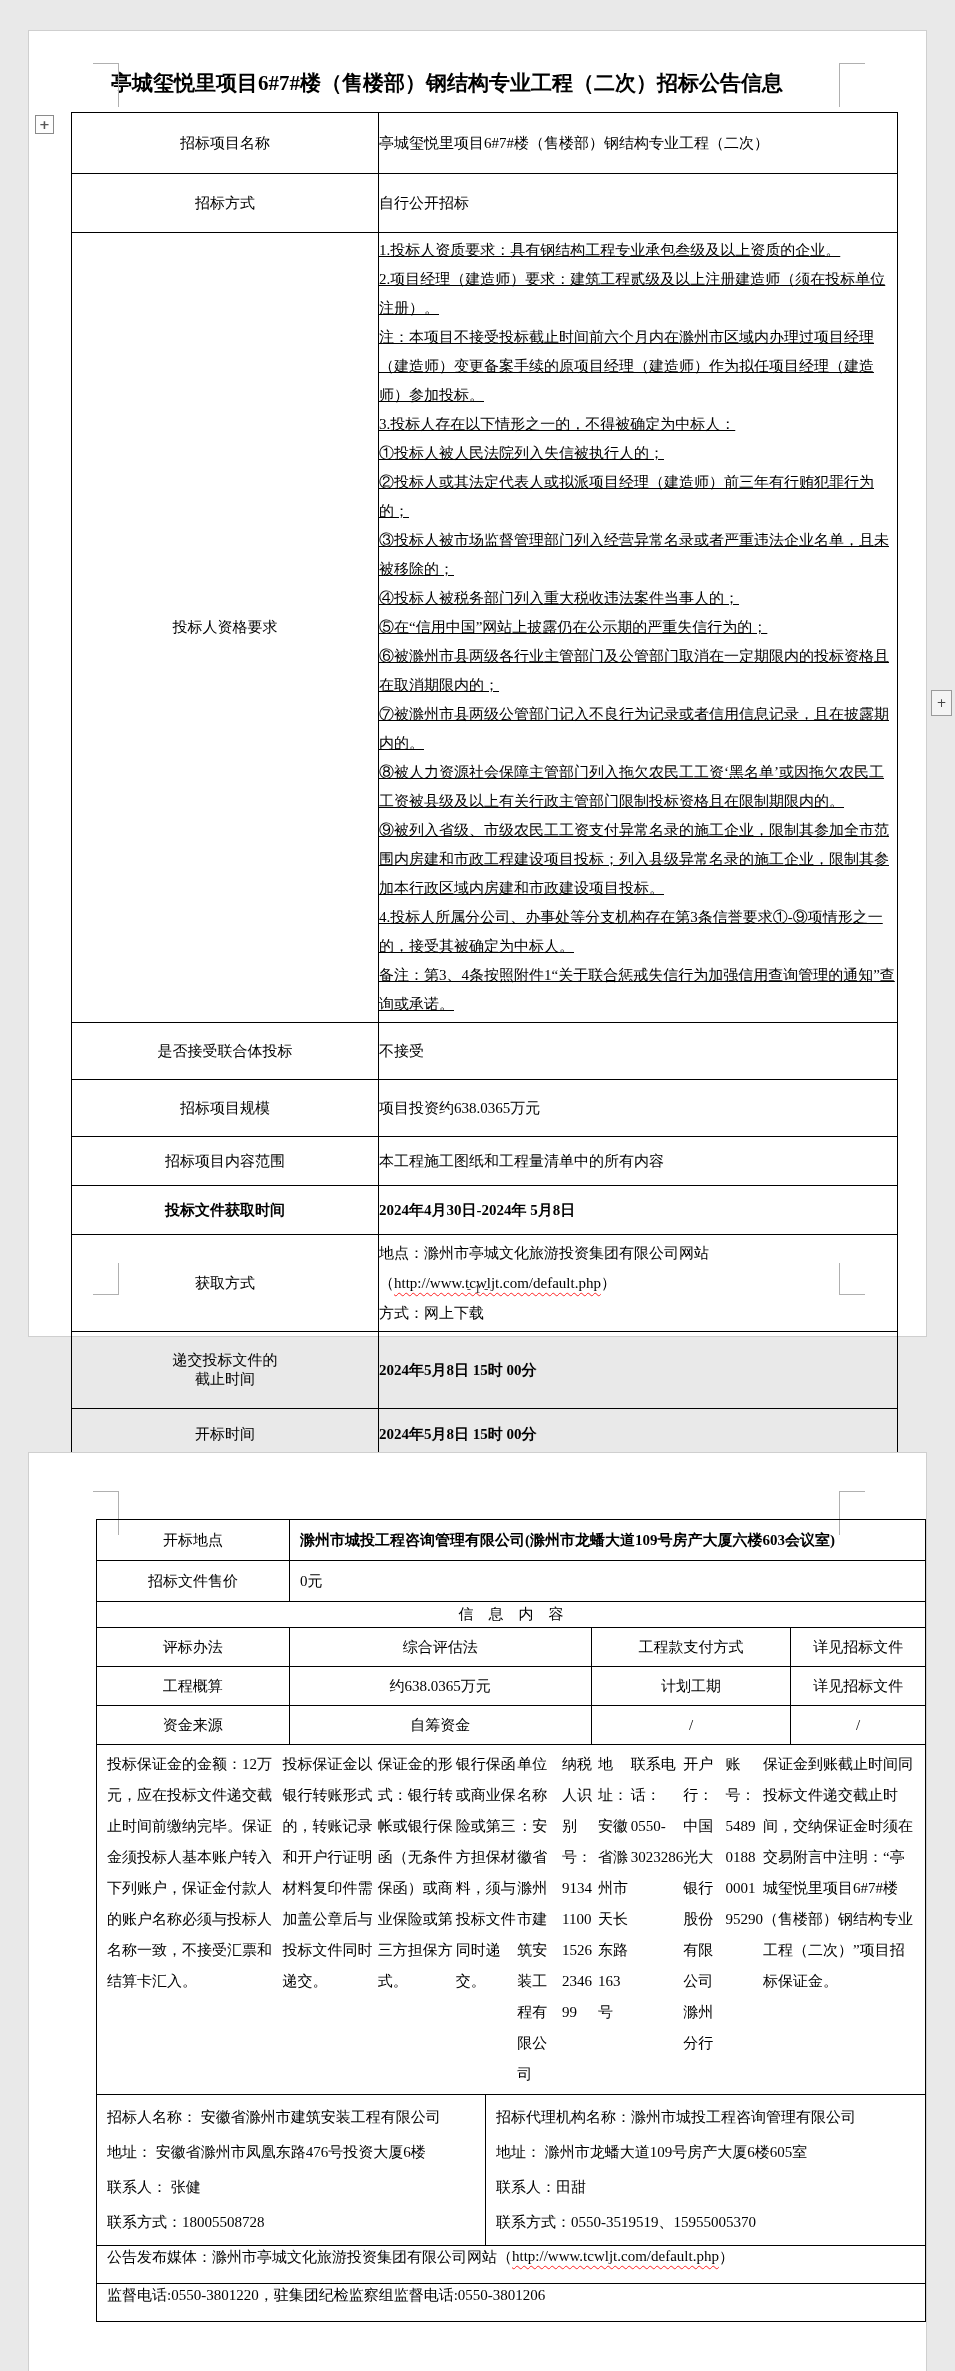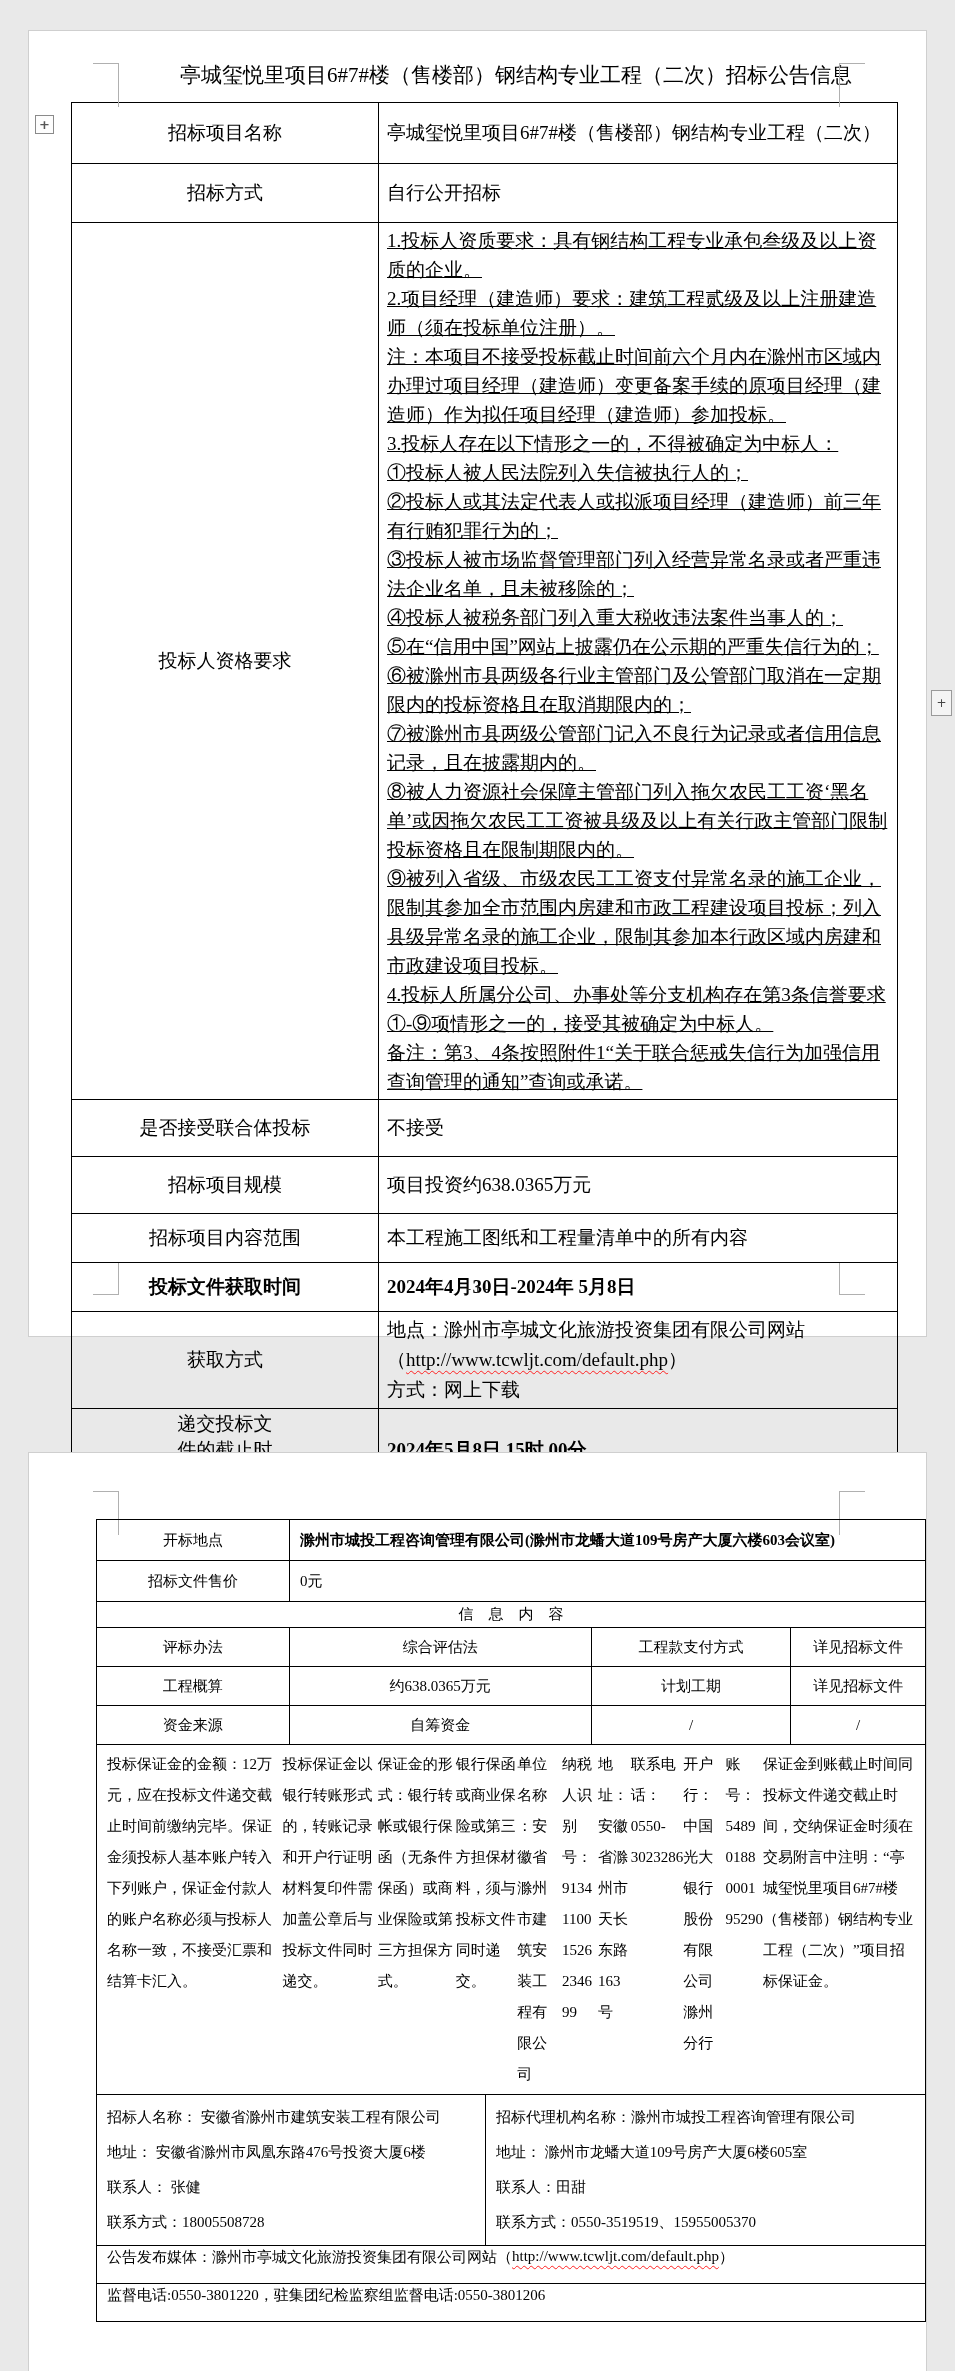--- a/index.html
+++ b/index.html
@@ -19,26 +19,26 @@
   .mark.bl{left:64px;top:1232px;width:26px;height:32px;border-bottom:1px solid var(--c-mark);border-right:1px solid var(--c-mark);}
   .mark.br{left:810px;top:1232px;width:26px;height:32px;border-bottom:1px solid var(--c-mark);border-left:1px solid var(--c-mark);}
   .page2 .mark.tl{top:38px;} .page2 .mark.tr{top:38px;}
   
   .move-handle{position:absolute;left:6px;top:84px;width:17px;height:17px;border:1px solid #8a8a8a;background:#fdfdfd;
     display:flex;align-items:center;justify-content:center;font:bold 13px "DejaVu Sans",sans-serif;color:#555;cursor:move;}
   
   .plus-box{position:absolute;left:931px;top:690px;width:19px;height:24px;border:1px solid #9a9a9a;background:#f4f4f4;
     display:flex;align-items:center;justify-content:center;font:12px "DejaVu Sans",sans-serif;color:#444;}
   
-  .doc-title{padding:24px 70px 0 70px;margin:4px;text-align:right;font-size:21px;font-weight:normal;line-height:33px;}
-  
-  table.t1{border-collapse:collapse;table-layout:fixed;margin:10px 0 0 42px;width:827px;font-size:19px;}
+  .doc-title{padding:24px 70px 0 70px;margin:12px;text-align:left;font-size:21px;font-weight:bold;line-height:33px;}
+  
+  table.t1{border-collapse:collapse;table-layout:fixed;margin:10px 0 0 42px;width:827px;font-size:15px;}
   table.t1 td{border:1px solid var(--c-border);vertical-align:middle;}
   table.t1 td.lbl{width:298px;text-align:center;padding:2px 4px;}
-  table.t1 td.val{padding:3px 8px;line-height:30px;margin-left:46px;}
+  table.t1 td.val{padding:3px 0;line-height:30px;margin-left:46px;}
   table.t1 tr.r-std td{height:50px;}
   table.t1 tr.r-name td{height:54px;} table.t1 tr.r-method td{height:52px;}
   table.t1 tr.r-scope td{height:42px;} table.t1 tr.r-doctime td{height:42px;}
   table.t1 tr.r-deadline td{height:70px;} table.t1 tr.r-open td{height:44px;}
   td.qual-val{vertical-align:top;text-decoration:underline;}
   .qual-val p, .cell-p{margin:0;line-height:29px;}
   .acq p{margin:0;line-height:30px;}
   .b{font-weight:bold;}
   .url{text-decoration:underline;text-decoration-style:wavy;text-decoration-color:var(--c-squiggle);text-decoration-thickness:1px;text-underline-offset:4px;}
   .page-num{position:absolute;left:0;top:1250px;width:100%;text-align:center;font-size:13px;color:#333;}

